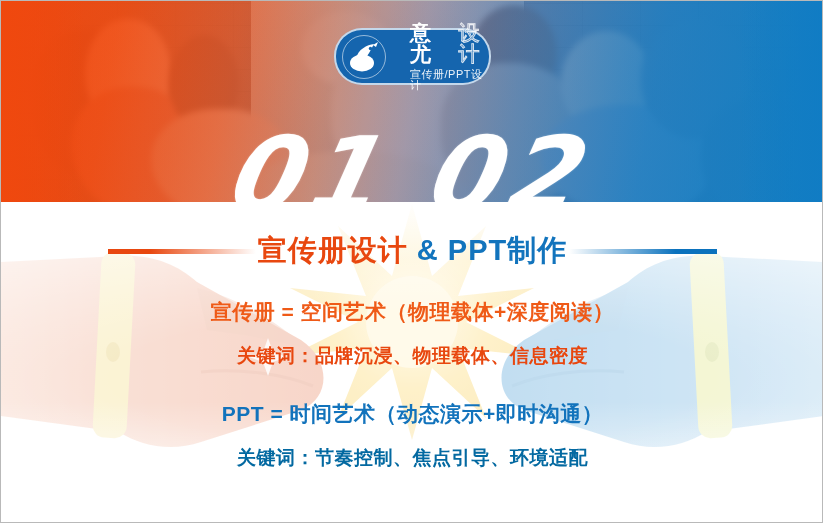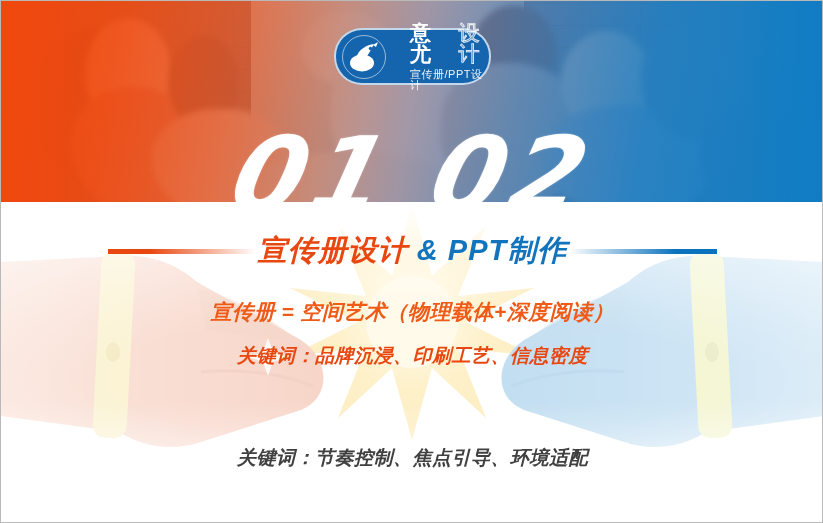--- a/index.html
+++ b/index.html
@@ -126,21 +126,20 @@
   }
   .logo-sub{
     color:rgba(255,255,255,.92);font-size:11px;letter-spacing:.5px;
     margin-top:5px;
   }
 
   
   .body{
     position:absolute;left:0;top:201px;width:823px;height:322px;overflow:hidden;
     background:#ffffff;
-    font-style:italic;
   }
   
   .hands{position:absolute;left:0;top:0;width:823px;height:322px;opacity:.42;}
   .vignette{
     position:absolute;inset:0;
     background:
       radial-gradient(120% 70% at 50% 55%, rgba(255,255,255,0) 30%, rgba(255,255,255,.55) 70%, rgba(255,255,255,.92) 100%),
       linear-gradient(180deg, rgba(255,255,255,.90) 0%, rgba(255,255,255,0) 18%, rgba(255,255,255,0) 62%, rgba(255,255,255,.96) 100%);
   }
 
@@ -158,21 +157,21 @@
   }
   .hd-orange{color:#e8470f;}
   .hd-blue{color:#1274bd;}
 
   .row{position:absolute;left:0;right:0;text-align:center;white-space:nowrap;}
   .row-main{font-size:21px;font-weight:bold;letter-spacing:.5px;}
   .row-sub{font-size:19px;font-weight:bold;letter-spacing:.5px;}
   .orange{color:#ef5a17;}
   .orange-d{color:#e8470f;}
   .blue{color:#1273bc;}
-  .blue-d{color:#404040;}
+  .blue-d{color:#0369a1;}
 
   .r1{top:96px;}
   .r2{top:141px;}
   .r3{top:198px;}
   .r4{top:243px;}
 </style>
 </head>
 <body>
 
 <div class="slide">
@@ -277,18 +276,19 @@
     <div class="heading">
       <div class="rule rule-l"></div>
       <div class="heading-text">
         <span class="hd-orange">宣传册设计</span>
         <span class="hd-blue">&amp; PPT制作</span>
       </div>
       <div class="rule rule-r"></div>
     </div>
 
     <div class="row row-main r1 orange">宣传册 = 空间艺术（物理载体+深度阅读）</div>
-    <div class="row row-sub r2 orange-d">关键词：品牌沉浸、印刷工艺、信息密度</div>
-
+    <div class="row row-sub r2 orange-d">关键词：品牌沉浸、物理载体、信息密度</div>
+
+    <div class="row row-main r3 blue">PPT = 时间艺术（动态演示+即时沟通）</div>
     <div class="row row-sub r4 blue-d">关键词：节奏控制、焦点引导、环境适配</div>
 
   </div>
 </div>
 
 </body></html>

